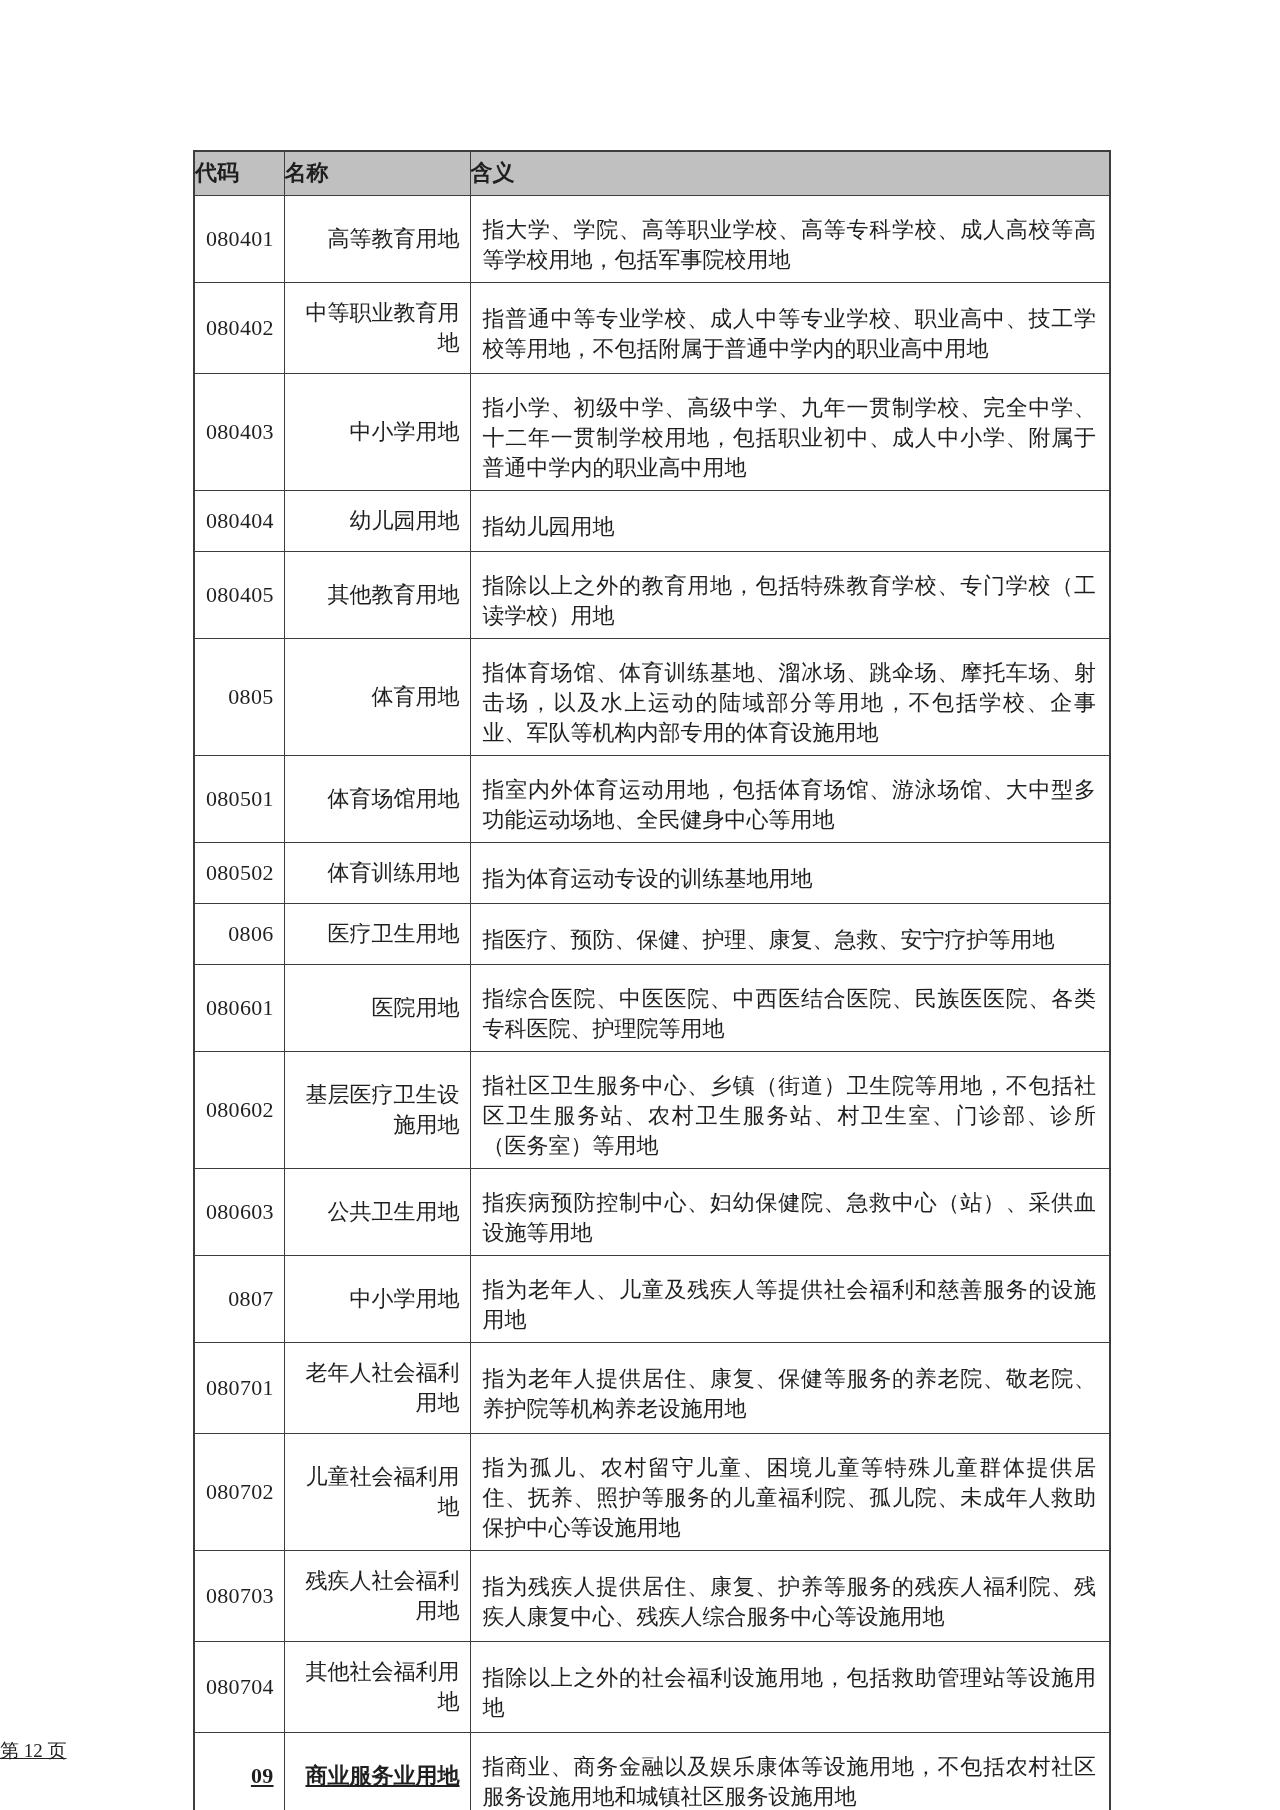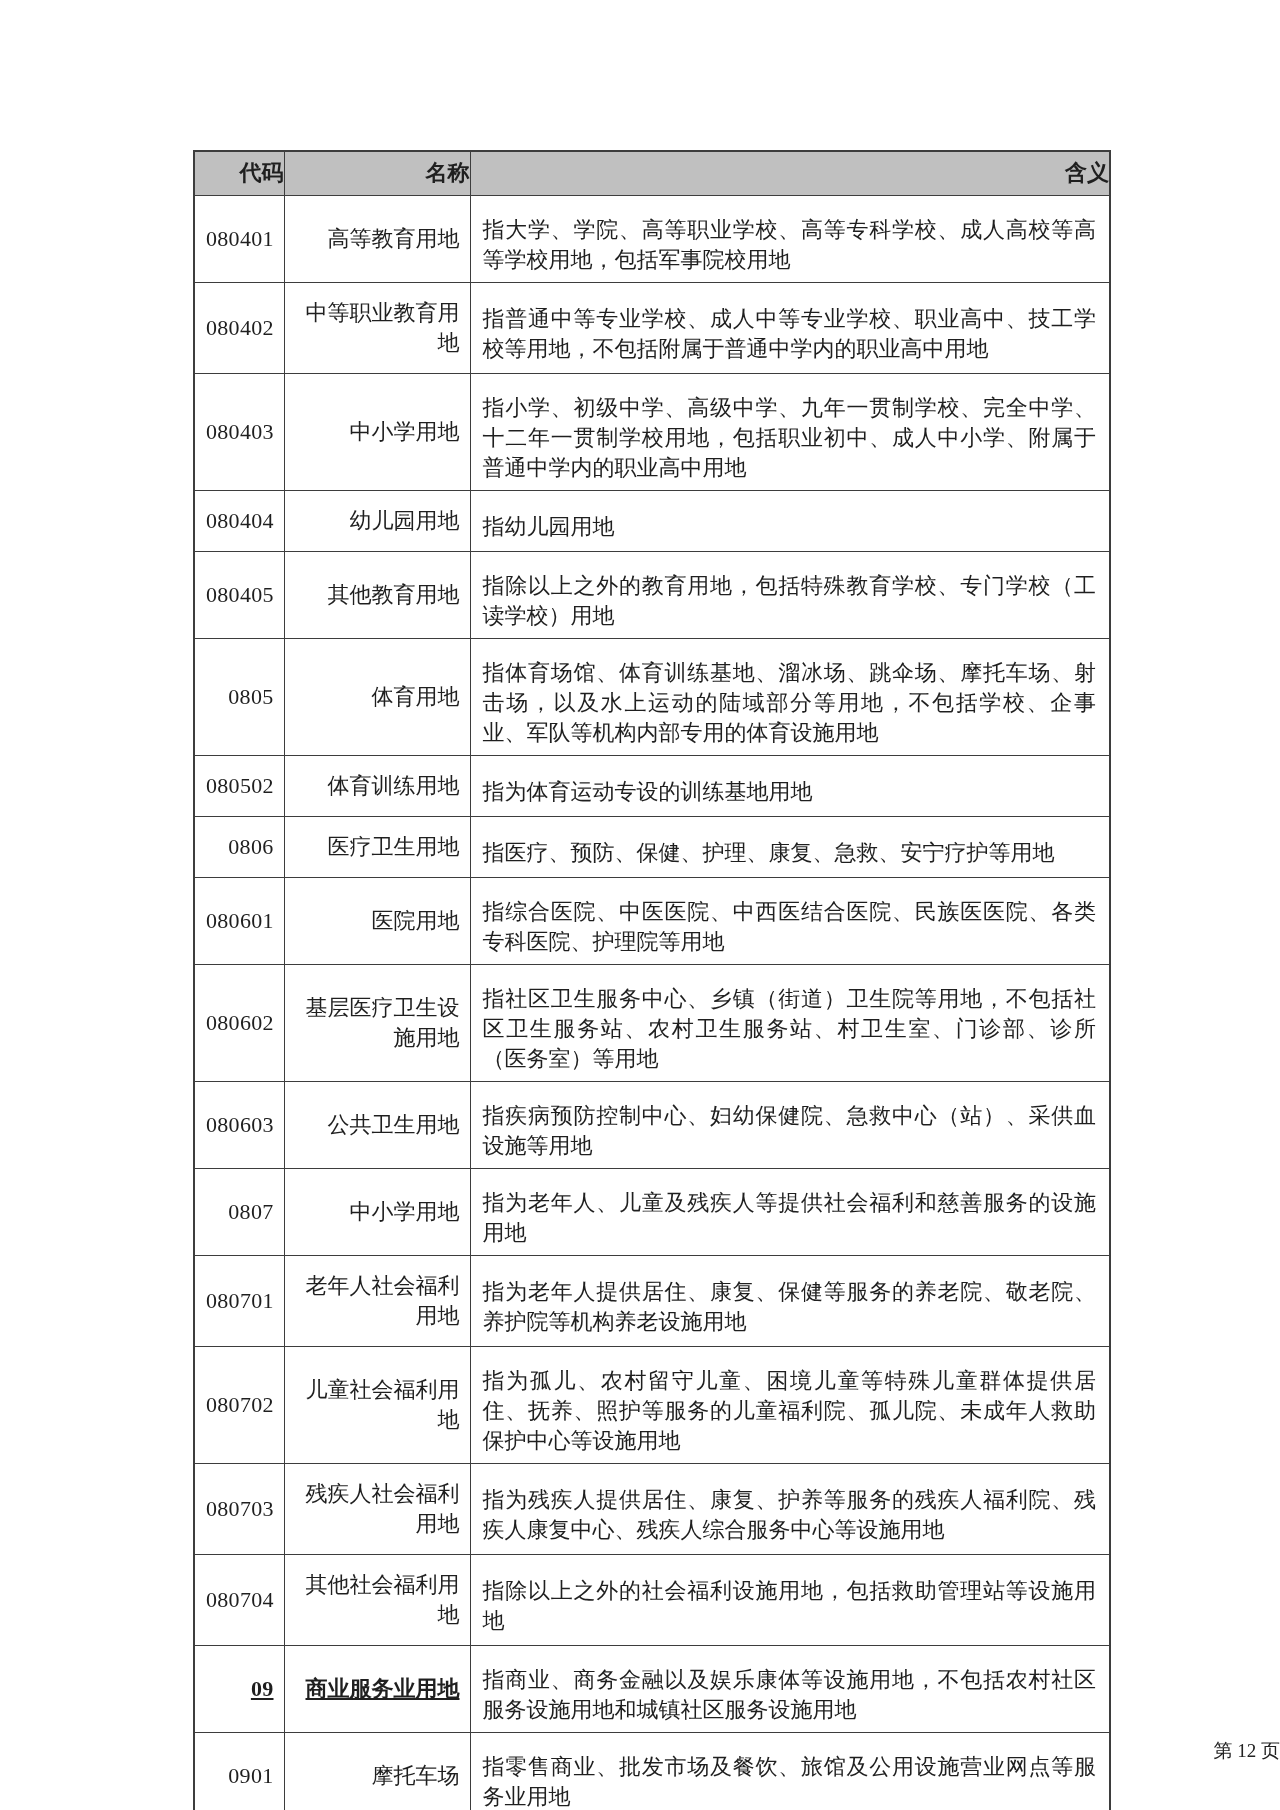--- a/index.html
+++ b/index.html
@@ -21,21 +21,21 @@
     border: 2px solid #3d3d3d;
   }
   .doc-table th, .doc-table td {
     border: 1px solid #3d3d3d;
   }
   .doc-table thead th {
     background: #c0c0c0;
     height: 44px;
     font-size: 22px;
     font-weight: bold;
-    text-align: right;
+    text-align: left;
     vertical-align: middle;
   }
   .doc-table td {
     font-size: 22px;
     line-height: 30px;
     vertical-align: middle;
     padding: 15px 10px;
     text-align: right;
   }
   td.code-cell {
@@ -54,23 +54,24 @@
   tr.bold-row td.code-cell,
   tr.bold-row td.name-cell {
     font-weight: bold;
     text-decoration: underline;
   }
   .page-footer {
     position: absolute;
     top: 1738px;
     left: 0;
     width: 100%;
-    text-align: right;
+    text-align: left;
     font-size: 19px;
     color: #222222;
+    text-decoration: underline;
   }
 </style>
 </head>
 <body>
 
 <table class="doc-table">
   <colgroup>
     <col style="width:90px">
     <col style="width:186px">
     <col style="width:640px">
@@ -105,20 +106,25 @@
   </tr>
       <tr>
     <td class="code-cell">080405</td>
     <td class="name-cell">其他教育用地</td>
     <td class="meaning-cell">指除以上之外的教育用地，包括特殊教育学校、专门学校（工读学校）用地</td>
   </tr>
       <tr>
     <td class="code-cell">0805</td>
     <td class="name-cell">体育用地</td>
     <td class="meaning-cell">指体育场馆、体育训练基地、溜冰场、跳伞场、摩托车场、射击场，以及水上运动的陆域部分等用地，不包括学校、企事业、军队等机构内部专用的体育设施用地</td>
+  </tr>
+      <tr>
+    <td class="code-cell">080501</td>
+    <td class="name-cell">体育场馆用地</td>
+    <td class="meaning-cell">指室内外体育运动用地，包括体育场馆、游泳场馆、大中型多功能运动场地、全民健身中心等用地</td>
   </tr>
       <tr>
     <td class="code-cell">080502</td>
     <td class="name-cell">体育训练用地</td>
     <td class="meaning-cell">指为体育运动专设的训练基地用地</td>
   </tr>
       <tr>
     <td class="code-cell">0806</td>
     <td class="name-cell">医疗卫生用地</td>
     <td class="meaning-cell">指医疗、预防、保健、护理、康复、急救、安宁疗护等用地</td>

